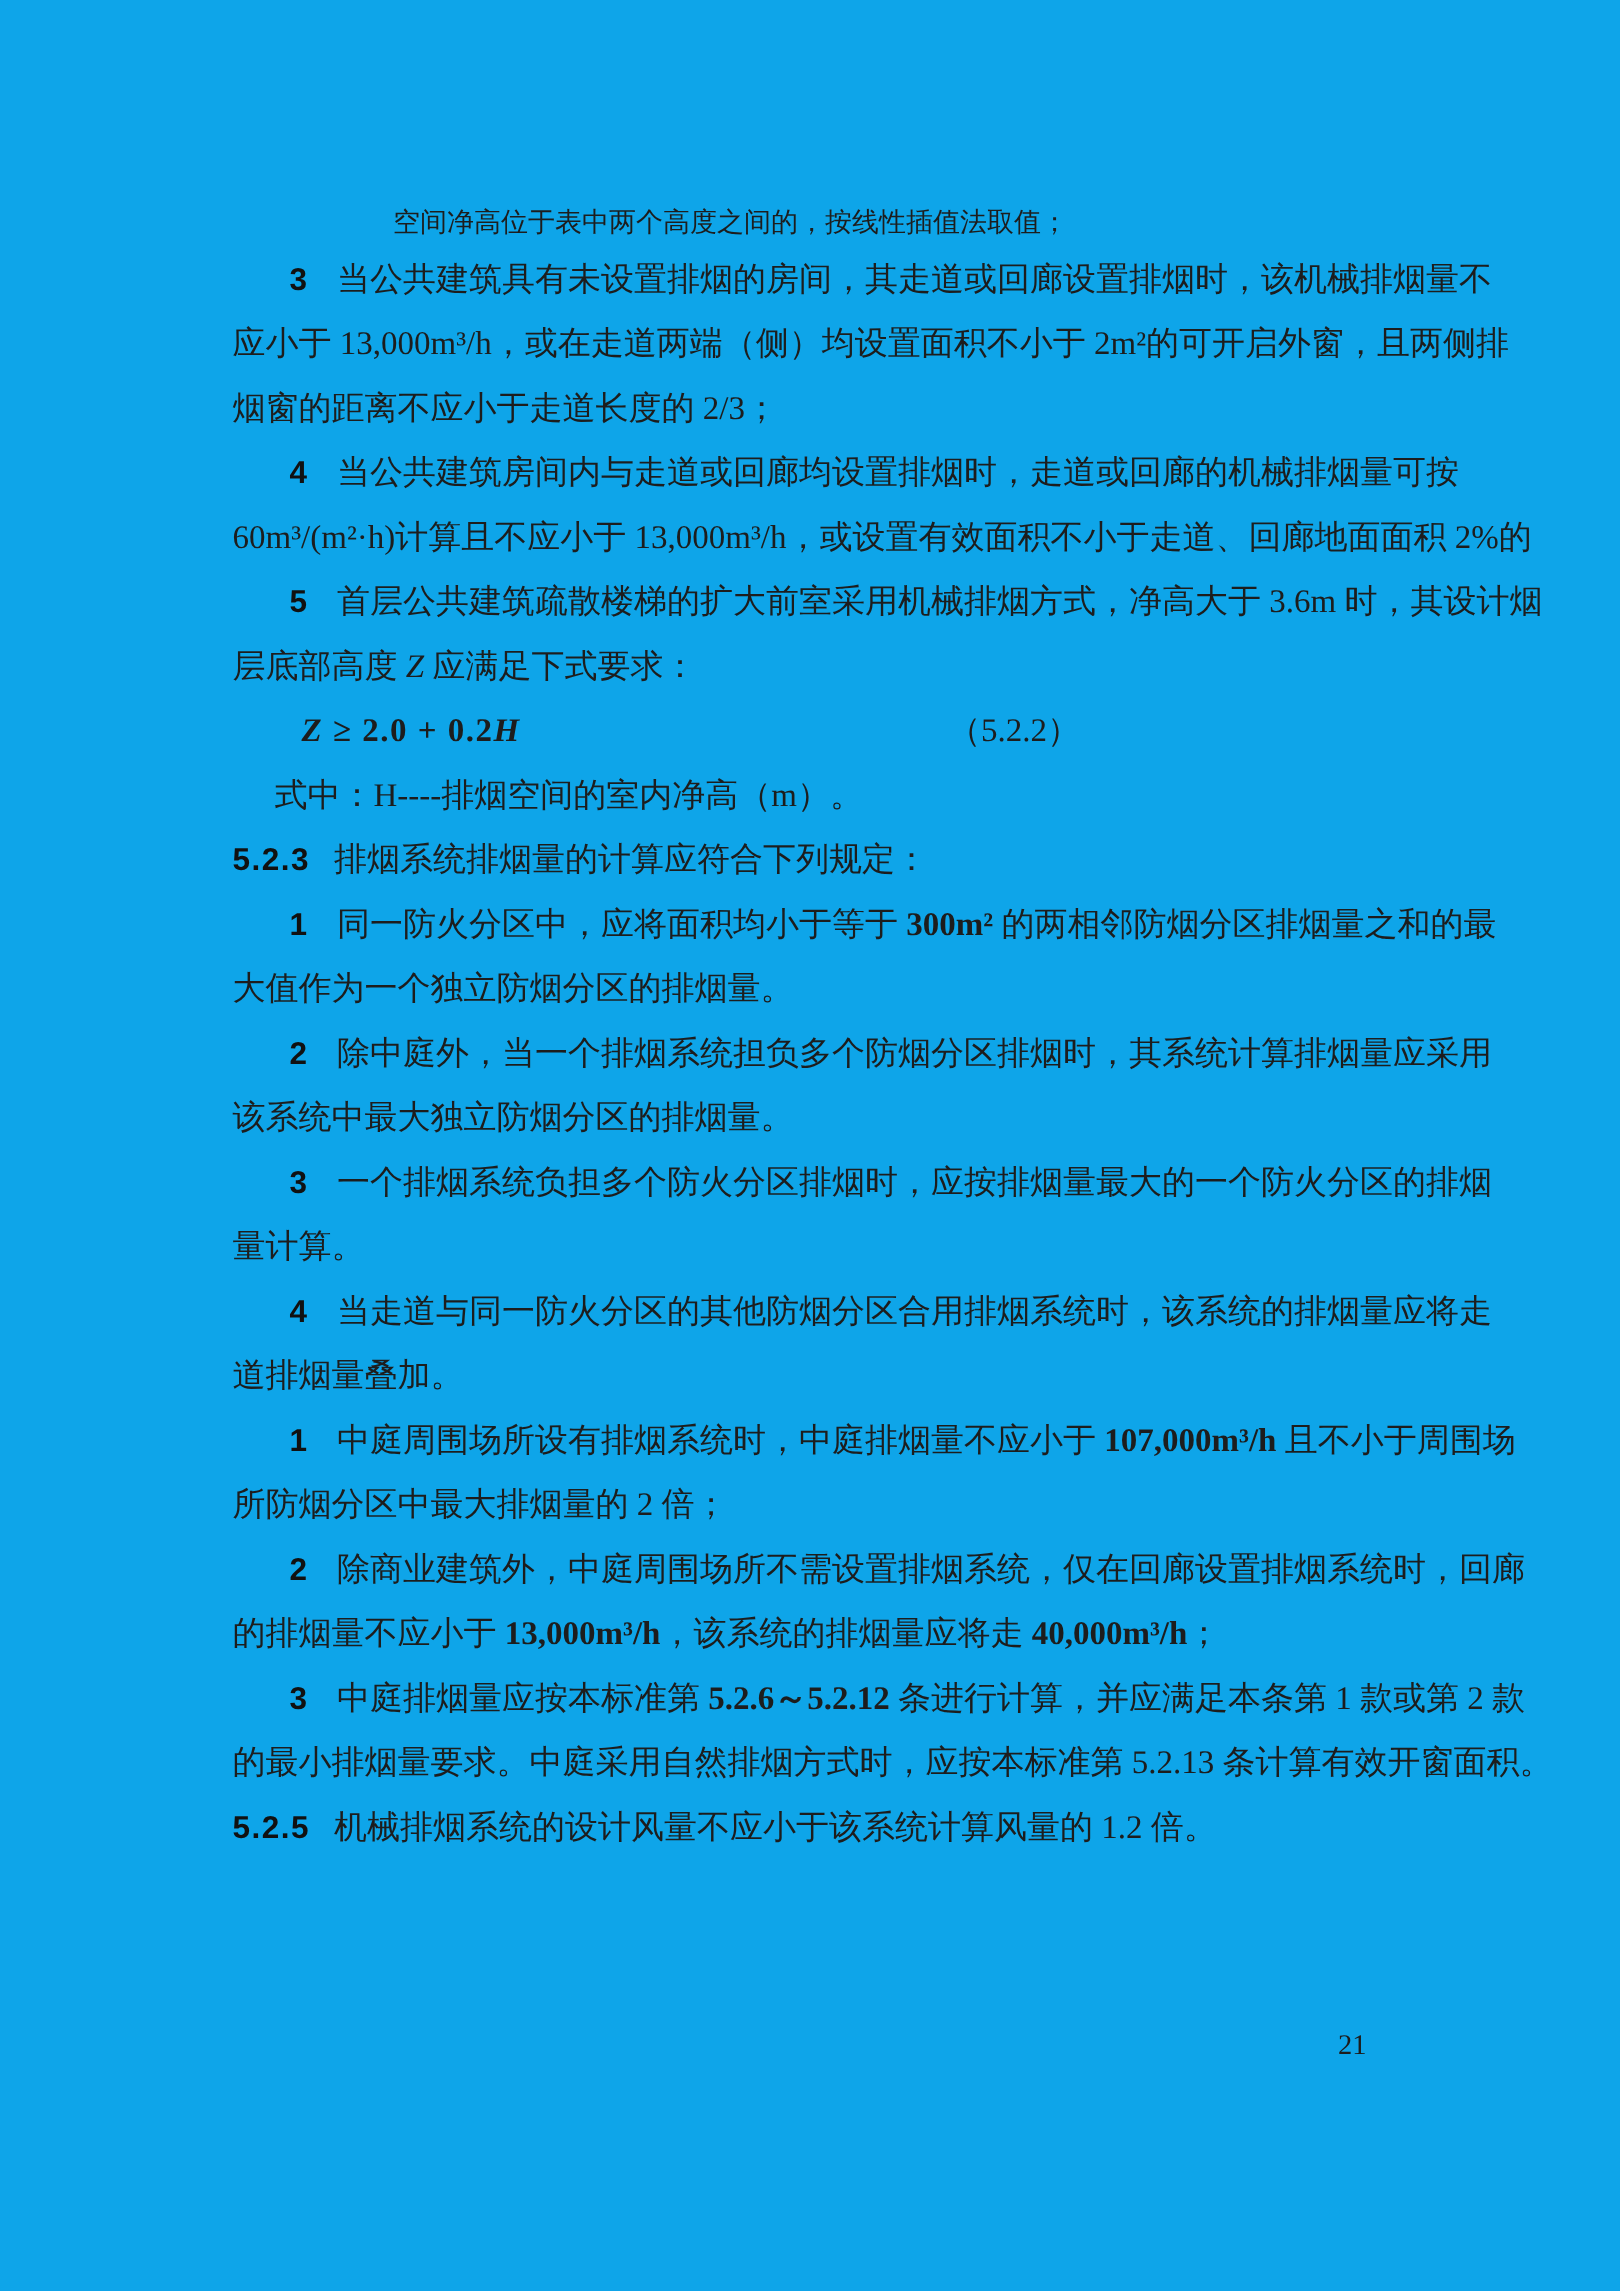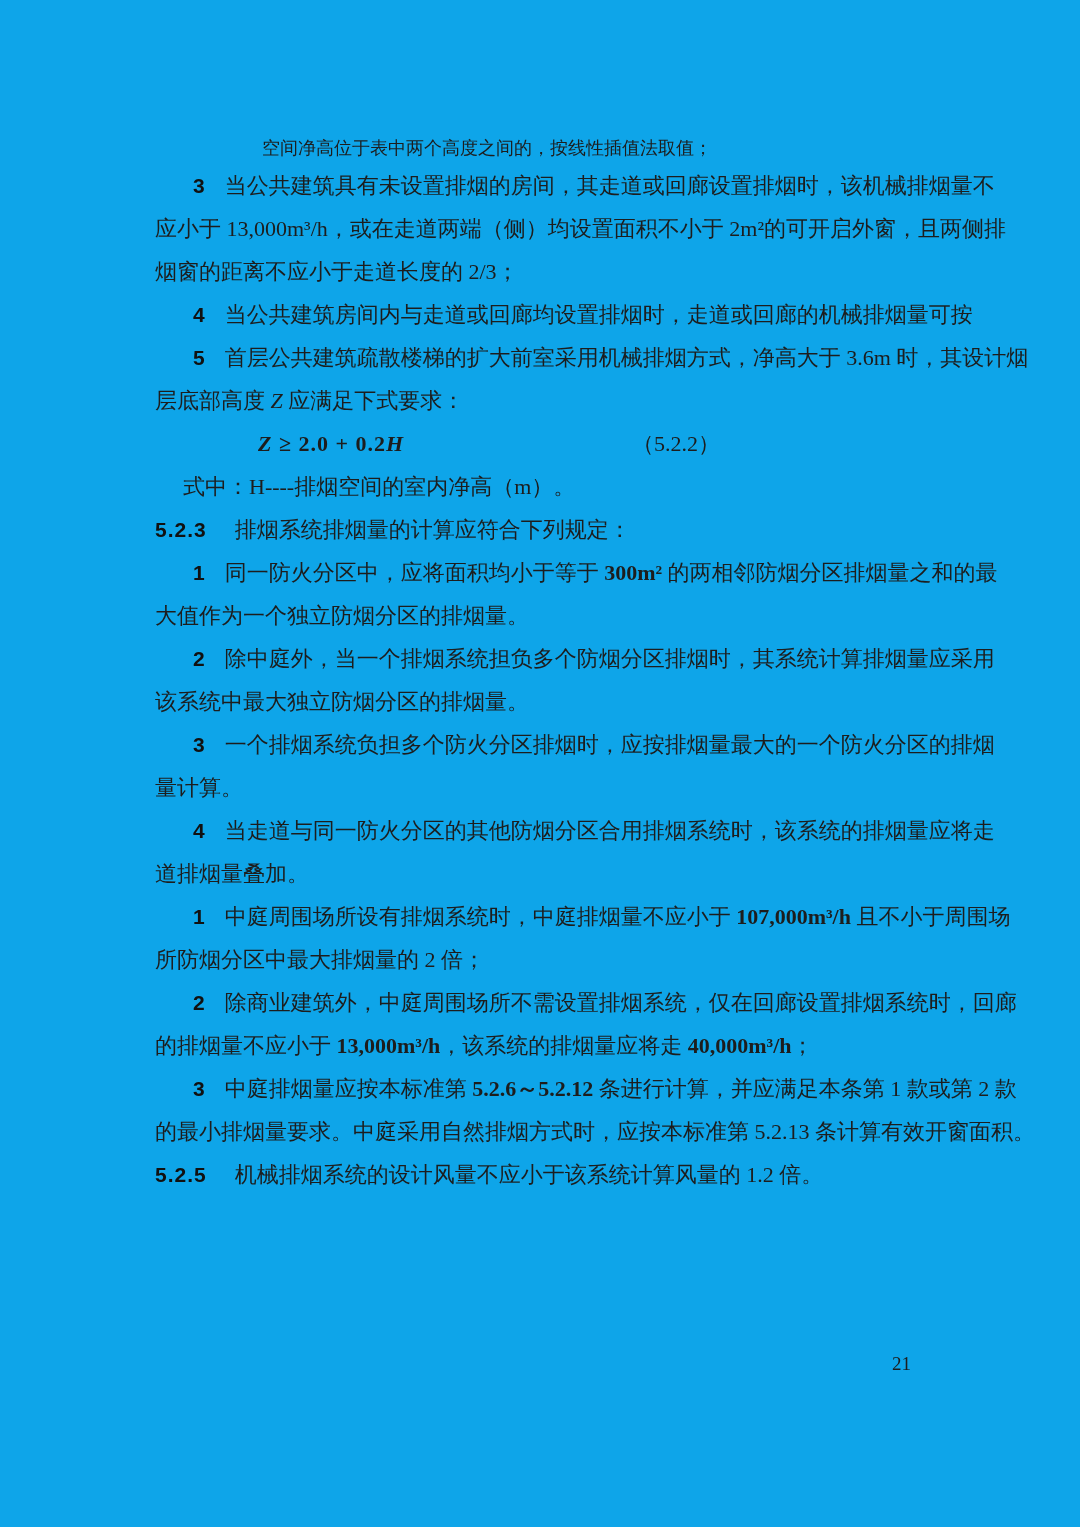--- a/index.html
+++ b/index.html
@@ -19,44 +19,45 @@
   .nnum{margin-right:10px;}
   .body-line{position:relative;height:43px;line-height:43px;font-size:22px;white-space:nowrap;}
   .item{padding-left:38px;}
   .where{padding-left:28px;}
   .inum{
     font-family:"Liberation Sans","DejaVu Sans",sans-serif;
     font-weight:700;font-size:21px;margin-right:20px;color:#111;
   }
   .cnum{
     font-family:"Liberation Sans","DejaVu Sans",sans-serif;
-    font-weight:700;font-size:21px;margin-right:28px;letter-spacing:1px;color:#111;
+    font-weight:700;font-size:21px;margin-right:16px;letter-spacing:1px;color:#111;
   }
   .b{font-weight:700;}
   .i{font-style:italic;}
-  .formula .fx{margin-left:103px;font-weight:600;letter-spacing:1px;}
+  .formula .fx{margin-left:46px;font-weight:600;letter-spacing:1px;}
   .formula .eq{position:absolute;left:477px;top:0;font-weight:400;}
   .pagenum{
     position:absolute;left:155px;top:1350px;width:756px;
     text-align:right;font-size:19px;line-height:28px;color:#1d1d1d;
   }
 </style>
 </head>
 <body>
 
 <div class="page">
   <div class="content">
     <div id="notes">
         <div class="note-line note-head"><span>空间净高位于表中两个高度之间的，按线性插值法取值；</span></div>
       </div>
     <div id="bodytext">
         <div class="body-line item"><span class="inum">3</span><span>当公共建筑具有未设置排烟的房间，其走道或回廊设置排烟时，该机械排烟量不</span></div>
         <div class="body-line cont"><span>应小于 13,000m³/h，或在走道两端（侧）均设置面积不小于 2m²的可开启外窗，且两侧排</span></div>
         <div class="body-line cont"><span>烟窗的距离不应小于走道长度的 2/3；</span></div>
         <div class="body-line item"><span class="inum">4</span><span>当公共建筑房间内与走道或回廊均设置排烟时，走道或回廊的机械排烟量可按</span></div>
+        <div class="body-line cont"><span>60m³/(m²·h)计算且不应小于 13,000m³/h，或设置有效面积不小于走道、回廊地面面积 2%的</span></div>
         <div class="body-line item"><span class="inum">5</span><span>首层公共建筑疏散楼梯的扩大前室采用机械排烟方式，净高大于 3.6m 时，其设计烟</span></div>
         <div class="body-line cont"><span>层底部高度 </span><span class="i">Z</span><span> 应满足下式要求：</span></div>
         <div class="body-line formula"><span class="fx"><span class="i">Z </span><span>≥ 2.0 + 0.2</span><span class="i">H</span></span><span class="eq">（5.2.2）</span></div>
         <div class="body-line where"><span>式中：H----排烟空间的室内净高（m）。</span></div>
         <div class="body-line clause"><span class="cnum">5.2.3</span><span>排烟系统排烟量的计算应符合下列规定：</span></div>
         <div class="body-line item"><span class="inum">1</span><span>同一防火分区中，应将面积均小于等于 </span><span class="b">300m²</span><span> 的两相邻防烟分区排烟量之和的最</span></div>
         <div class="body-line cont"><span>大值作为一个独立防烟分区的排烟量。</span></div>
         <div class="body-line item"><span class="inum">2</span><span>除中庭外，当一个排烟系统担负多个防烟分区排烟时，其系统计算排烟量应采用</span></div>
         <div class="body-line cont"><span>该系统中最大独立防烟分区的排烟量。</span></div>
         <div class="body-line item"><span class="inum">3</span><span>一个排烟系统负担多个防火分区排烟时，应按排烟量最大的一个防火分区的排烟</span></div>

